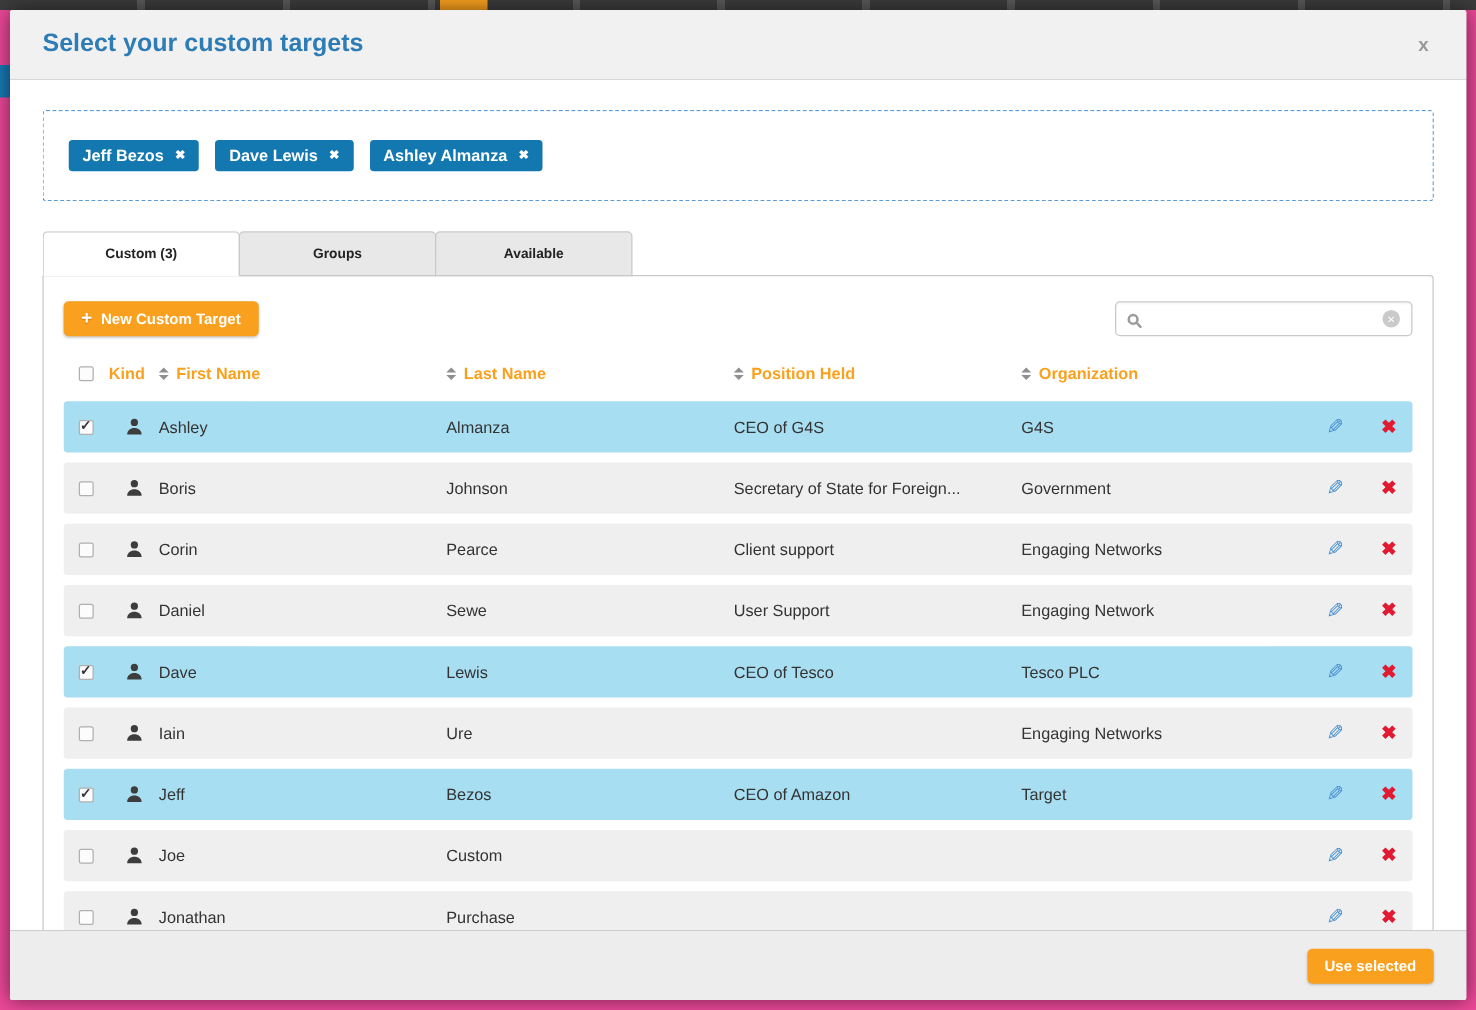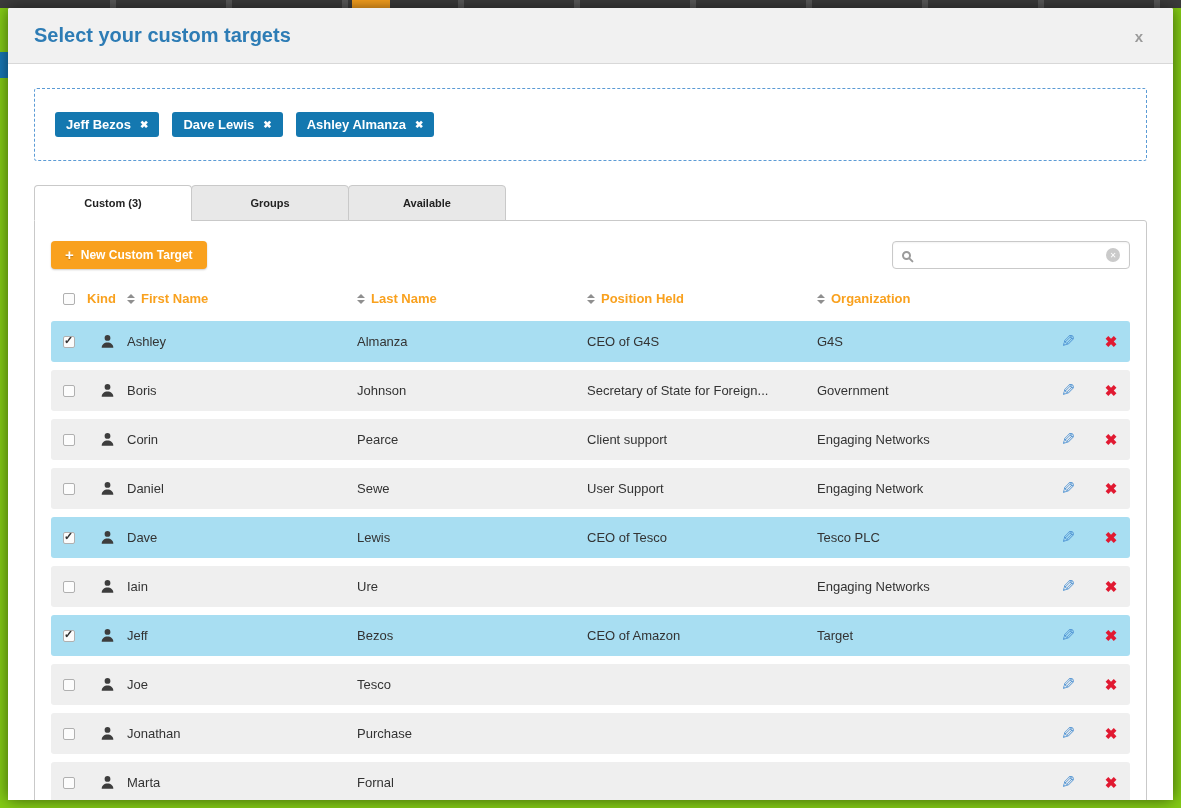--- a/index.html
+++ b/index.html
@@ -1,19 +1,19 @@
 <!DOCTYPE html>
 <html style="--title-blue: #2d7cb5; --accent-blue: #1478b0; --accent-orange: #f9a11e; --selected-row: #a8def2; --edit-blue: #4a90d2; --delete-red: #e11931;"><head>
 <meta charset="utf-8">
 <style>
   * { box-sizing: border-box; margin: 0; padding: 0; }
   html,body { width:1181px; height:808px; overflow:hidden; }
   body { font-family:"Liberation Sans", sans-serif; }
 
-  .stage { position:relative; width:1181px; height:808px; background:#84cc16; }
+  .stage { position:relative; width:1181px; height:808px; background:#ec4899; }
 
   
   .top-strip { position:absolute; top:0; left:0; width:100%; height:8px;
     background:repeating-linear-gradient(90deg,#3c3c3c 0 110px,#5a5a5a 110px 116px); }
   .frag-orange { position:absolute; top:0; left:352px; width:38px; height:8px; background:#f9a11e; }
   .frag-blue { position:absolute; top:52px; left:0; width:8px; height:26px; background:#1878b6; }
 
   .modal { position:absolute; left:8px; top:8px; right:8px; bottom:8px; background:#fff;
     display:flex; flex-direction:column; box-shadow:0 0 16px rgba(0,0,0,.55); border-radius:2px; }
 
@@ -338,21 +338,21 @@
     <span class="cb-cell">
       <input type="checkbox" style="">
     </span>
     <span class="kind-cell">
       <svg class="person-icon" viewBox="0 0 16 16">
         <circle cx="8" cy="4.2" r="3.1"></circle>
         <path d="M1.8 14.6c0-3.4 2.8-5.6 6.2-5.6s6.2 2.2 6.2 5.6z"></path>
       </svg>
     </span>
     <span>Joe</span>
-    <span>Tesco</span>
+    <span>Custom</span>
     <span></span>
     <span></span>
     <span class="action">
       <span class="edit-icon">✎</span>
     </span>
     <span class="action">
       <span class="delete-icon">✖</span>
     </span>
   </div>
             <div class="row grid">
@@ -396,15 +396,18 @@
     <span class="action">
       <span class="delete-icon">✖</span>
     </span>
   </div>
           </div>
 
 
       </div>
     </div>
 
+    <div class="modal-footer">
+      <button class="btn-orange">Use selected</button>
+    </div>
 
   </div>
 </div>
 
 </body></html>

